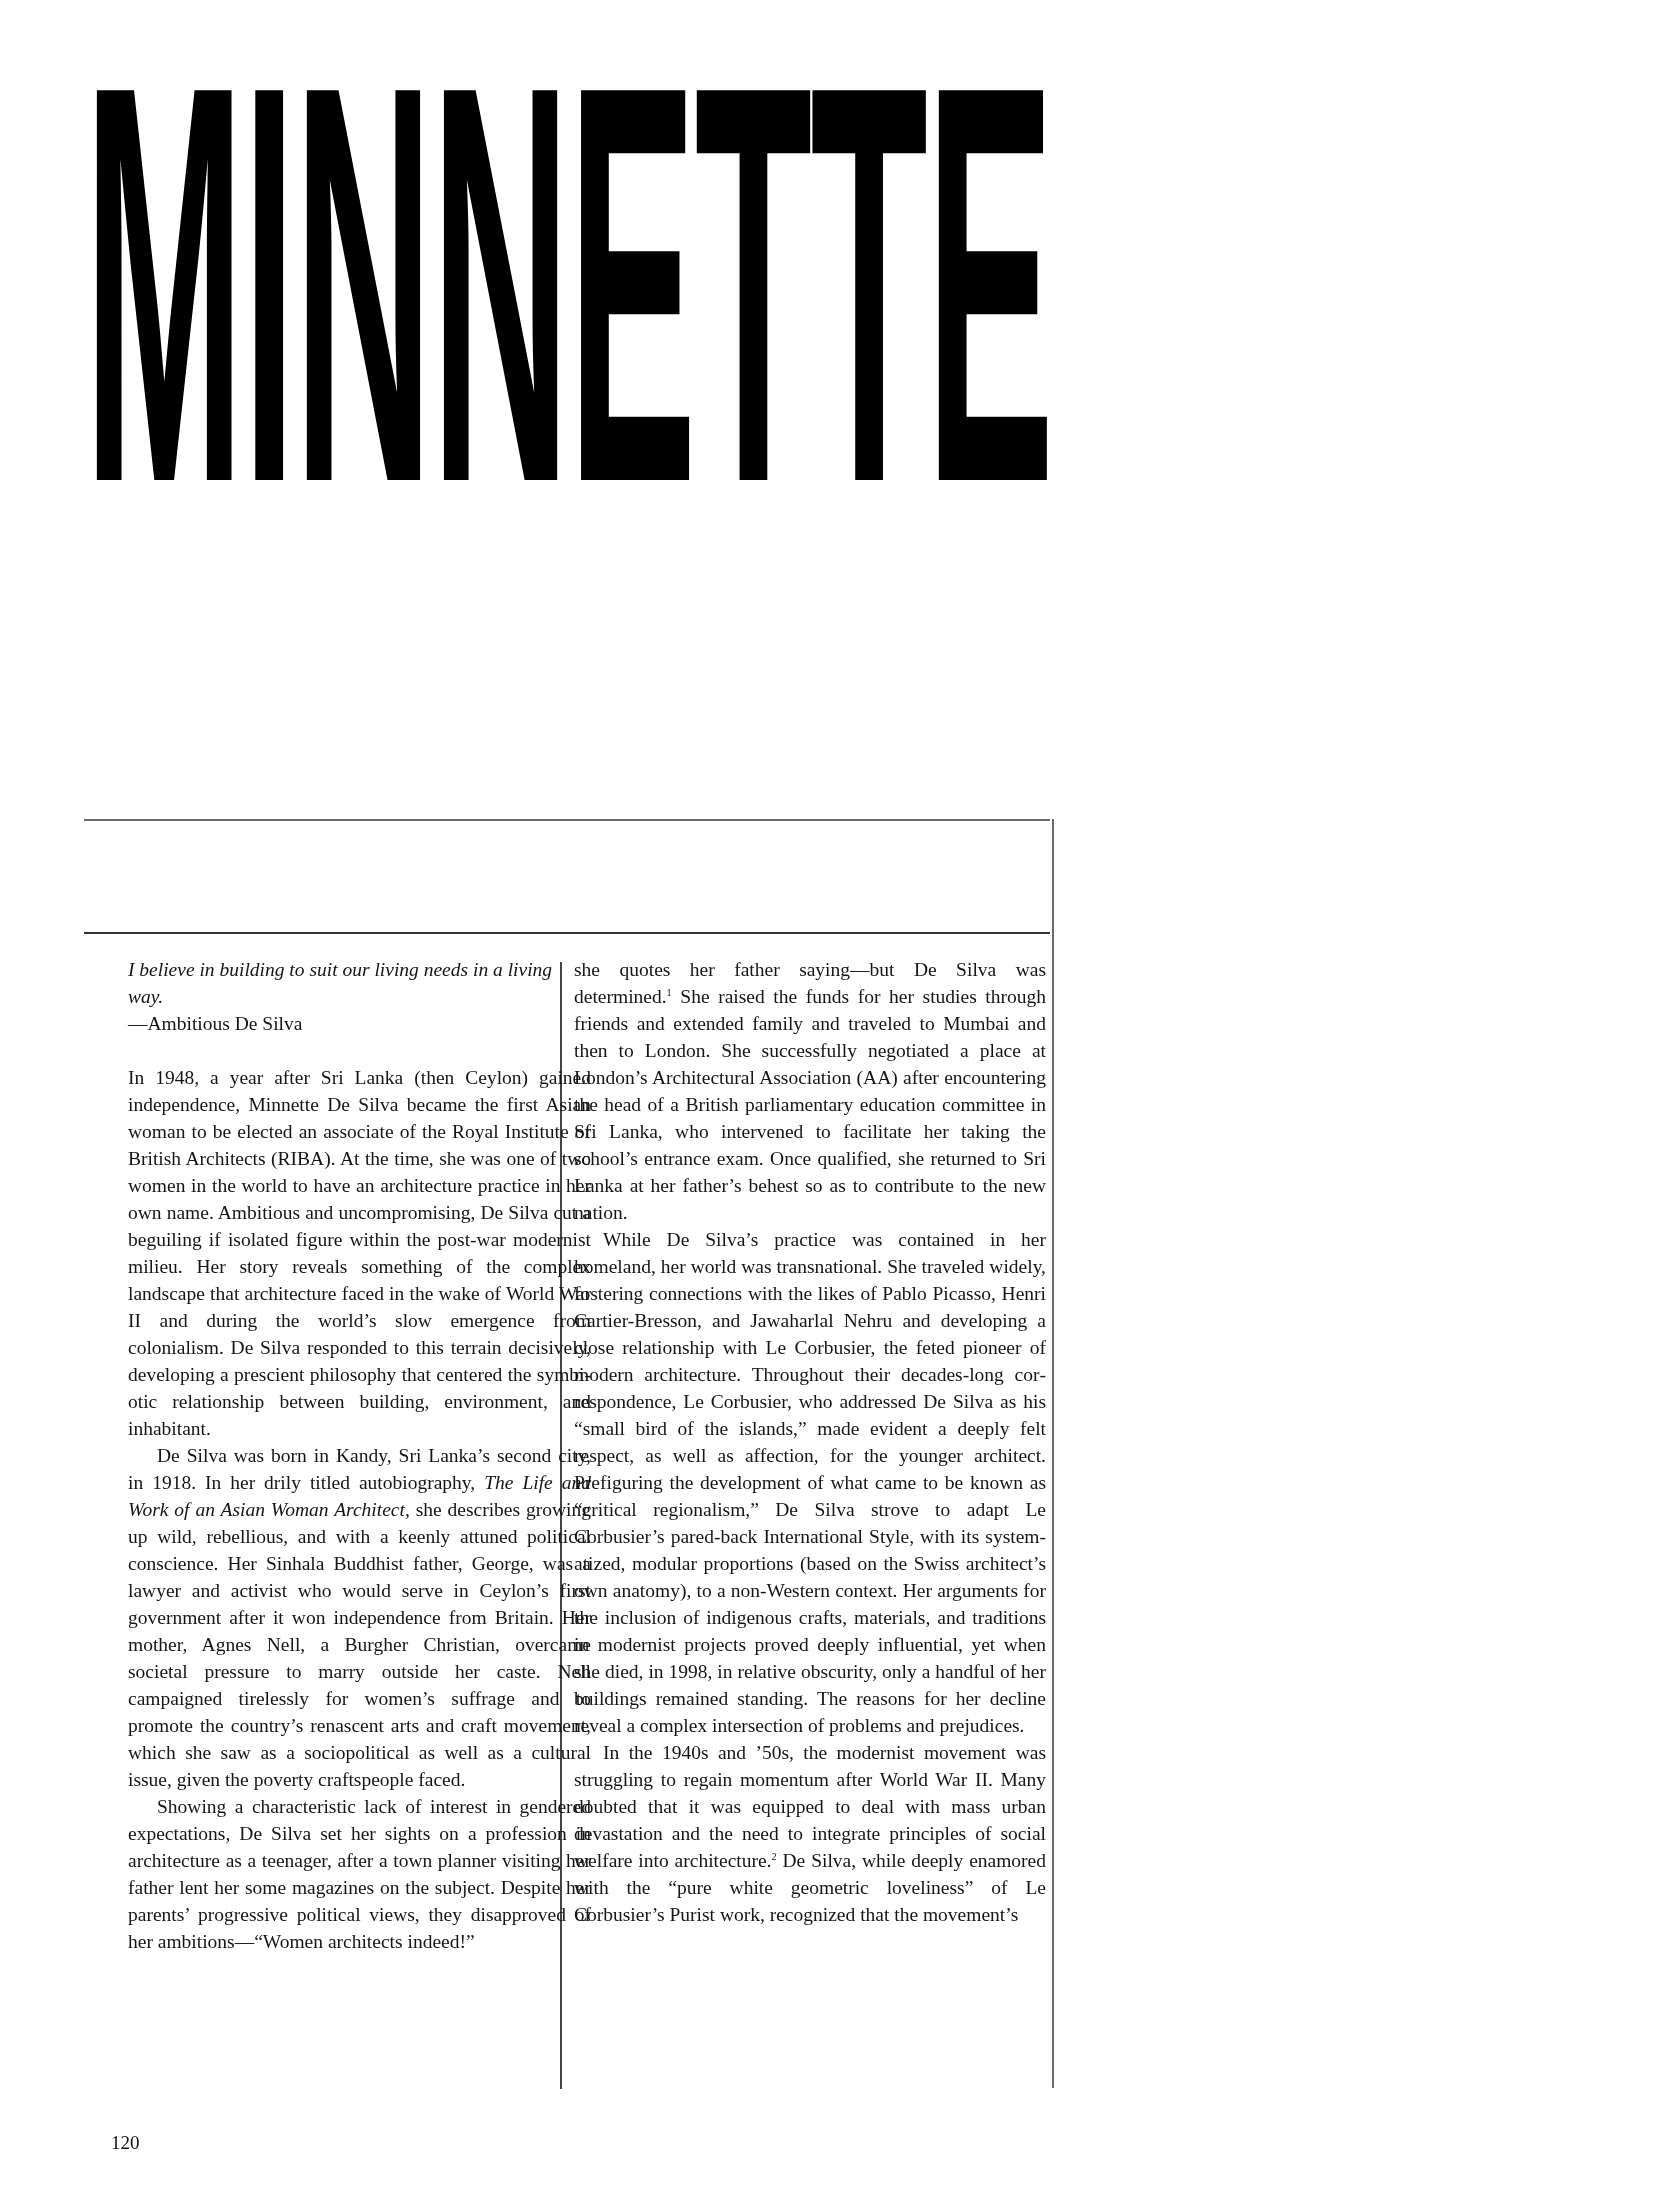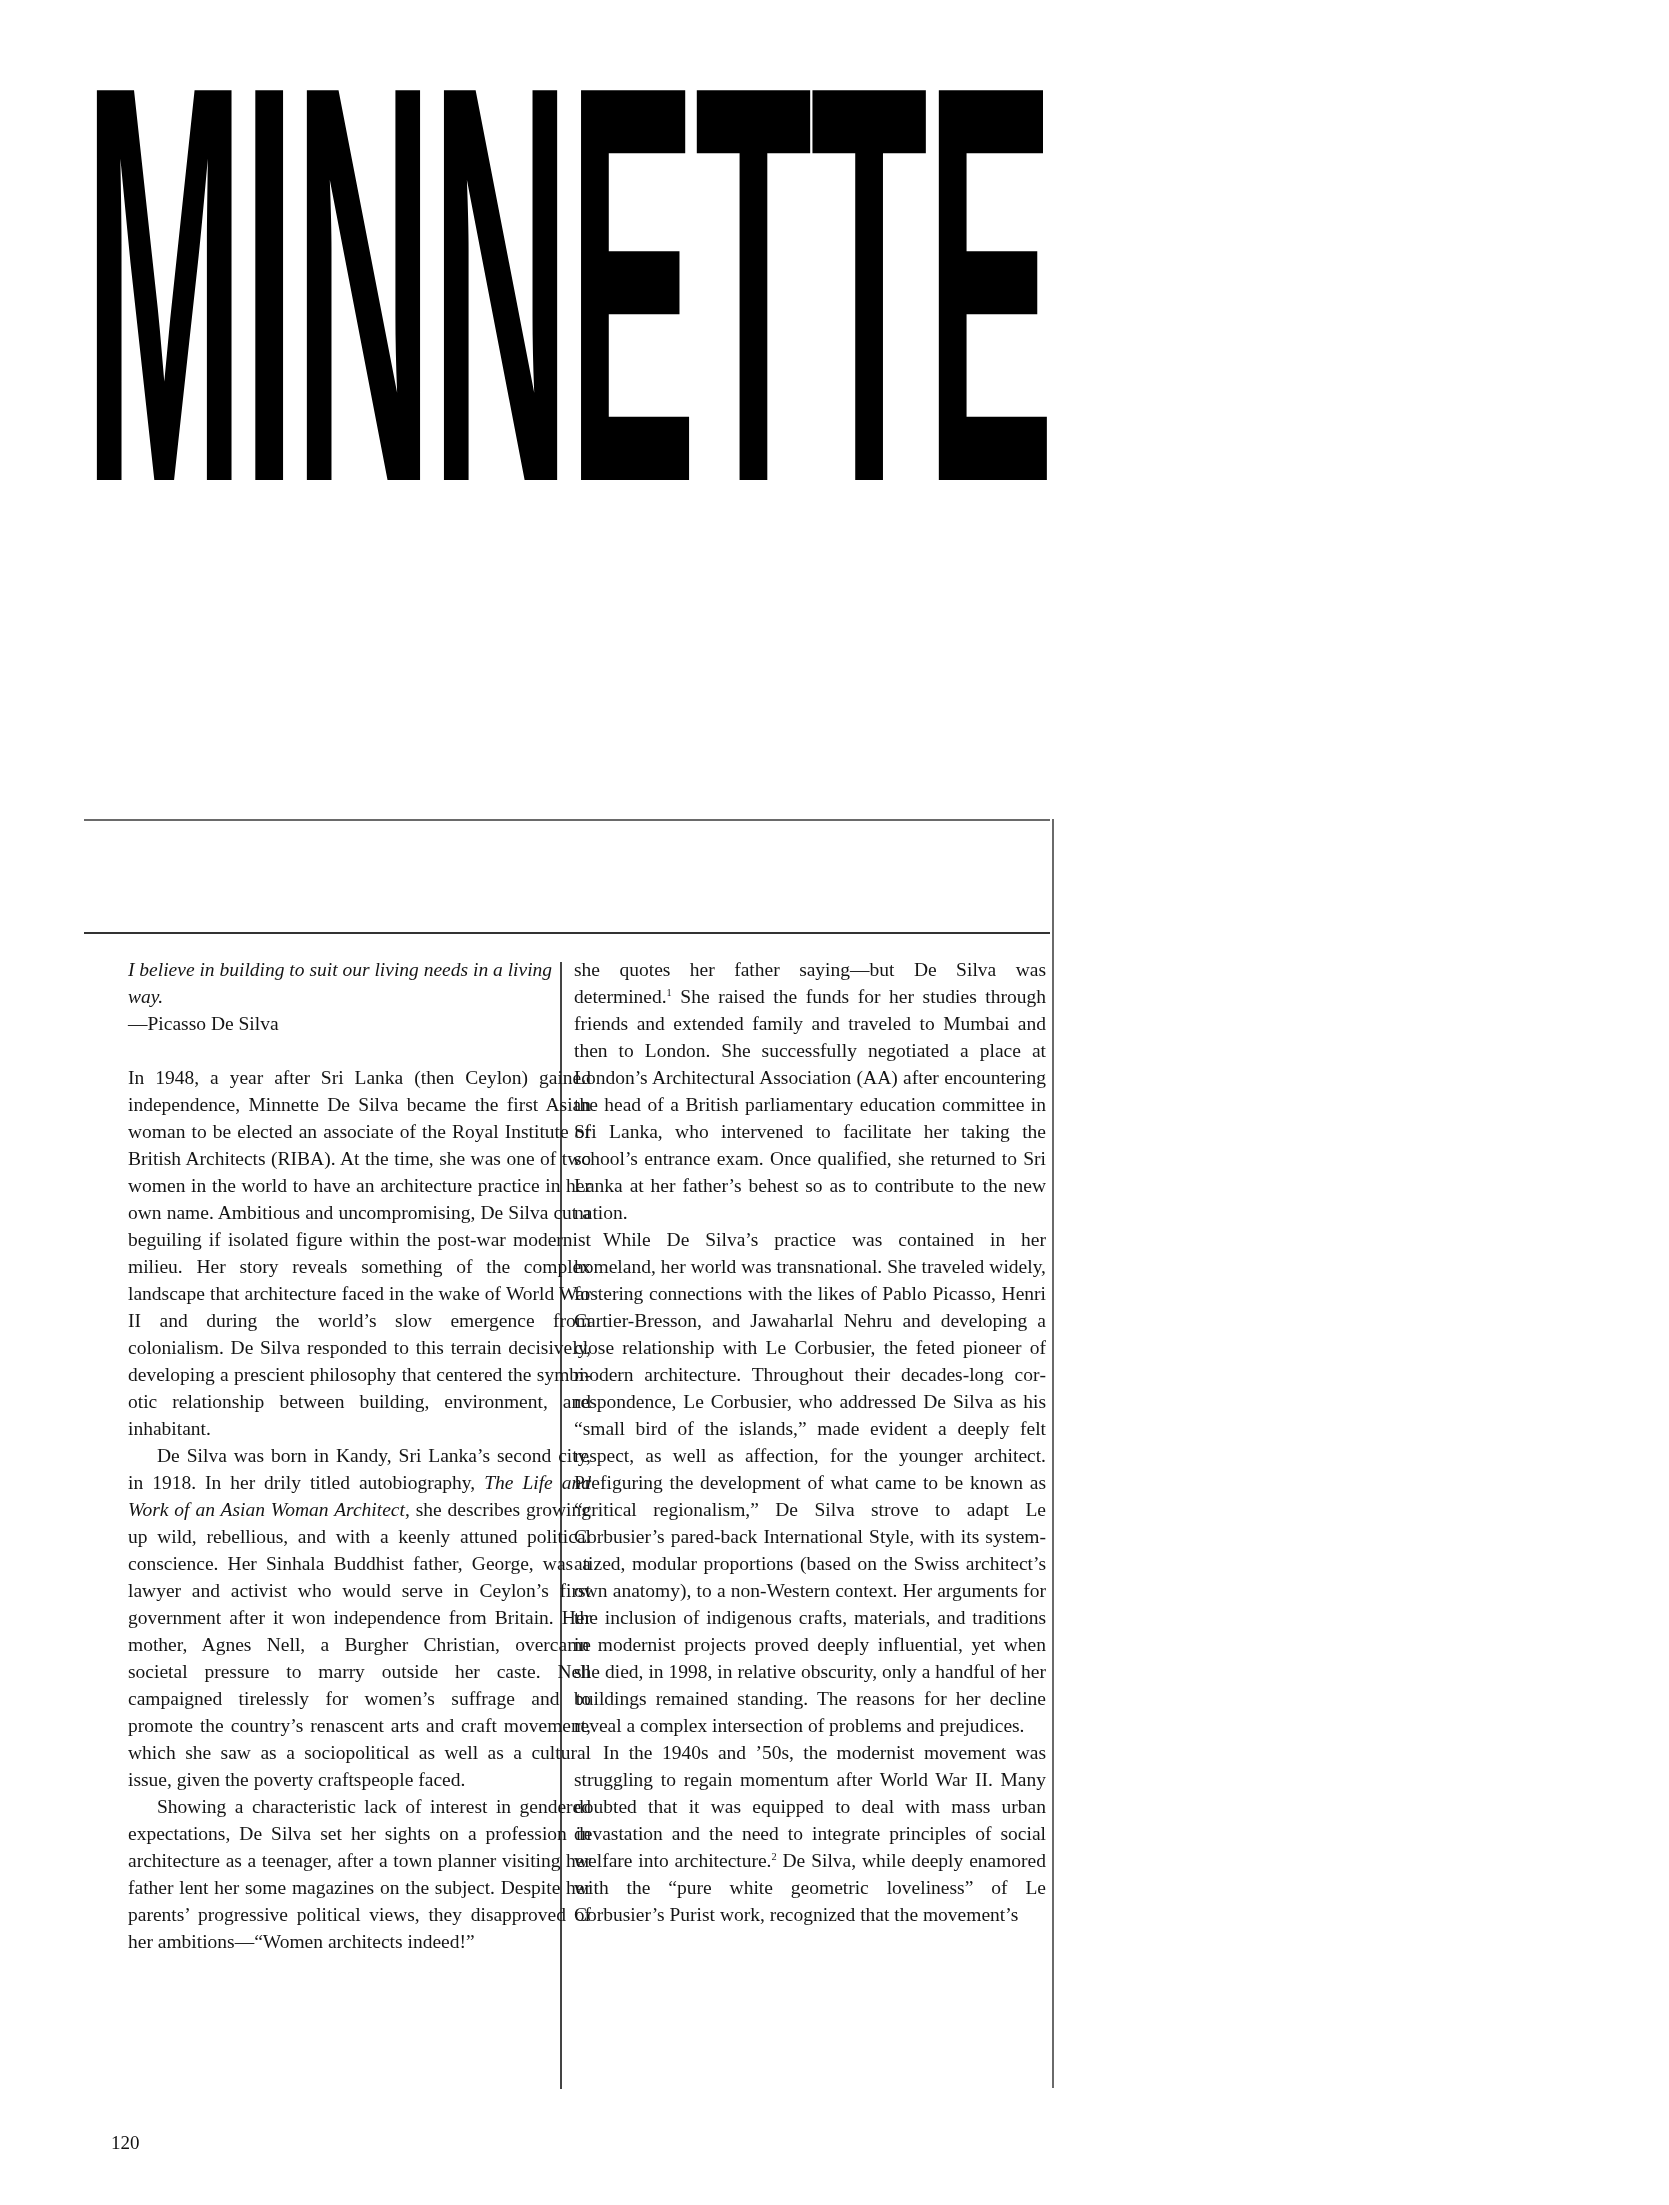--- a/index.html
+++ b/index.html
@@ -58,21 +58,21 @@
   <div class="rule-v" style="left:1052px; top:819px; height:1269px;"></div>
 
 
   <div class="rule-h" style="left:84px; top:932px; width:966px; background:#333;"></div>
 
   <div class="rule-v" style="left:560px; top:962px; height:1127px; width:1.5px; background:#444;"></div>
 
   <div class="col" id="col1">
     <div class="epigraph">
       <span class="quote">I believe in building to suit our living needs in a living way.</span>
-      <span class="attrib">—Picasso De Silva</span>
+      <span class="attrib">—Ambitious De Silva</span>
     </div>
     <div id="col1-paras">
         <p class="first"><span>In 1948, a year after Sri Lanka (then Ceylon) gained independence, Minnette De Silva became the first Asian woman to be elected an associate of the Royal Institute of British Architects (RIBA). At the time, she was one of two women in the world to have an architecture practice in her own name. Ambitious and uncompromising, De Silva cut a beguiling if isolated figure within the post-war modernist milieu. Her story reveals some­thing of the complex landscape that architecture faced in the wake of World War II and during the world’s slow emergence from colonialism. De Silva responded to this terrain decisively, developing a prescient philosophy that centered the symbi­otic relationship between building, environment, and inhabitant.</span></p>
         <p><span>De Silva was born in Kandy, Sri Lanka’s second city, in 1918. In her drily titled autobiography, </span><em>The Life and Work of an Asian Woman Architect</em><span>, she describes growing up wild, rebellious, and with a keenly attuned political conscience. Her Sin­hala Buddhist father, George, was a lawyer and activist who would serve in Ceylon’s first govern­ment after it won independence from Britain. Her mother, Agnes Nell, a Burgher Christian, over­came societal pressure to marry outside her caste. Nell campaigned tirelessly for women’s suffrage and to promote the country’s renascent arts and craft movement, which she saw as a sociopolitical as well as a cultural issue, given the poverty crafts­people faced.</span></p>
         <p><span>Showing a characteristic lack of interest in gen­dered expectations, De Silva set her sights on a profession in architecture as a teenager, after a town planner visiting her father lent her some magazines on the subject. Despite her parents’ progressive political views, they disapproved of her ambitions—“Women architects indeed!”</span></p>
       </div>
   </div>
 
   <div class="col" id="col2">
     <div id="col2-paras">

